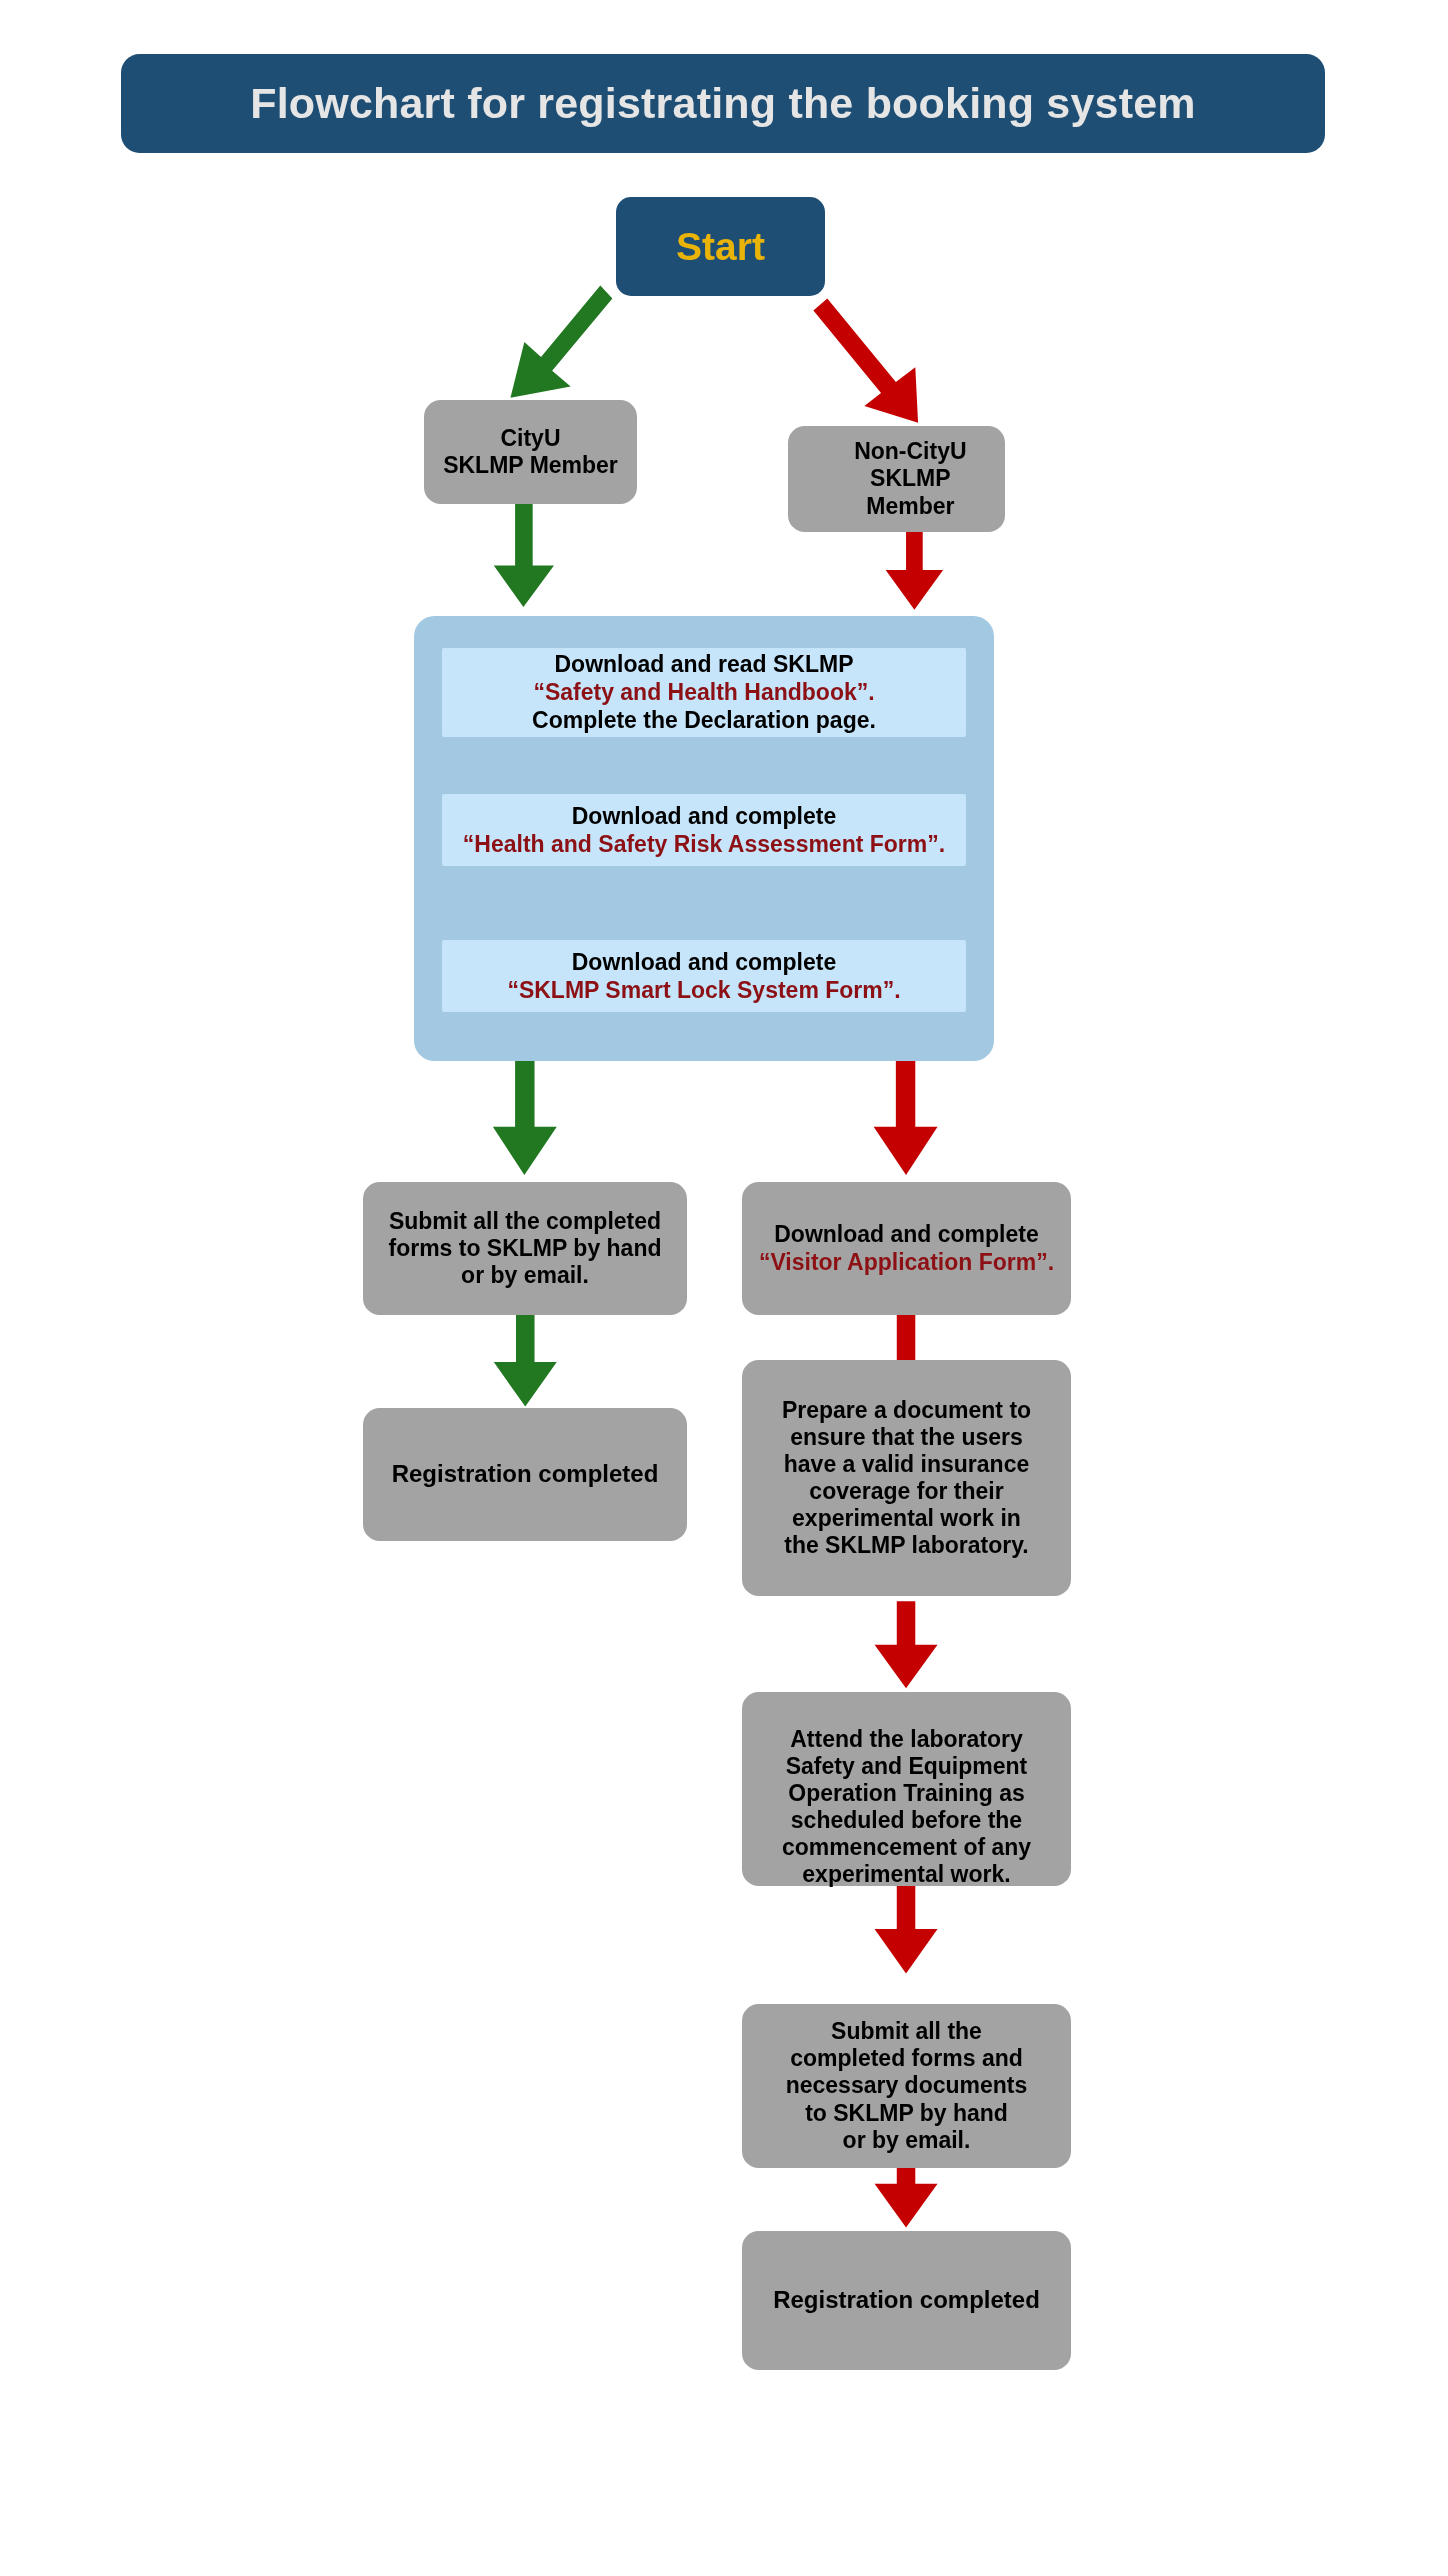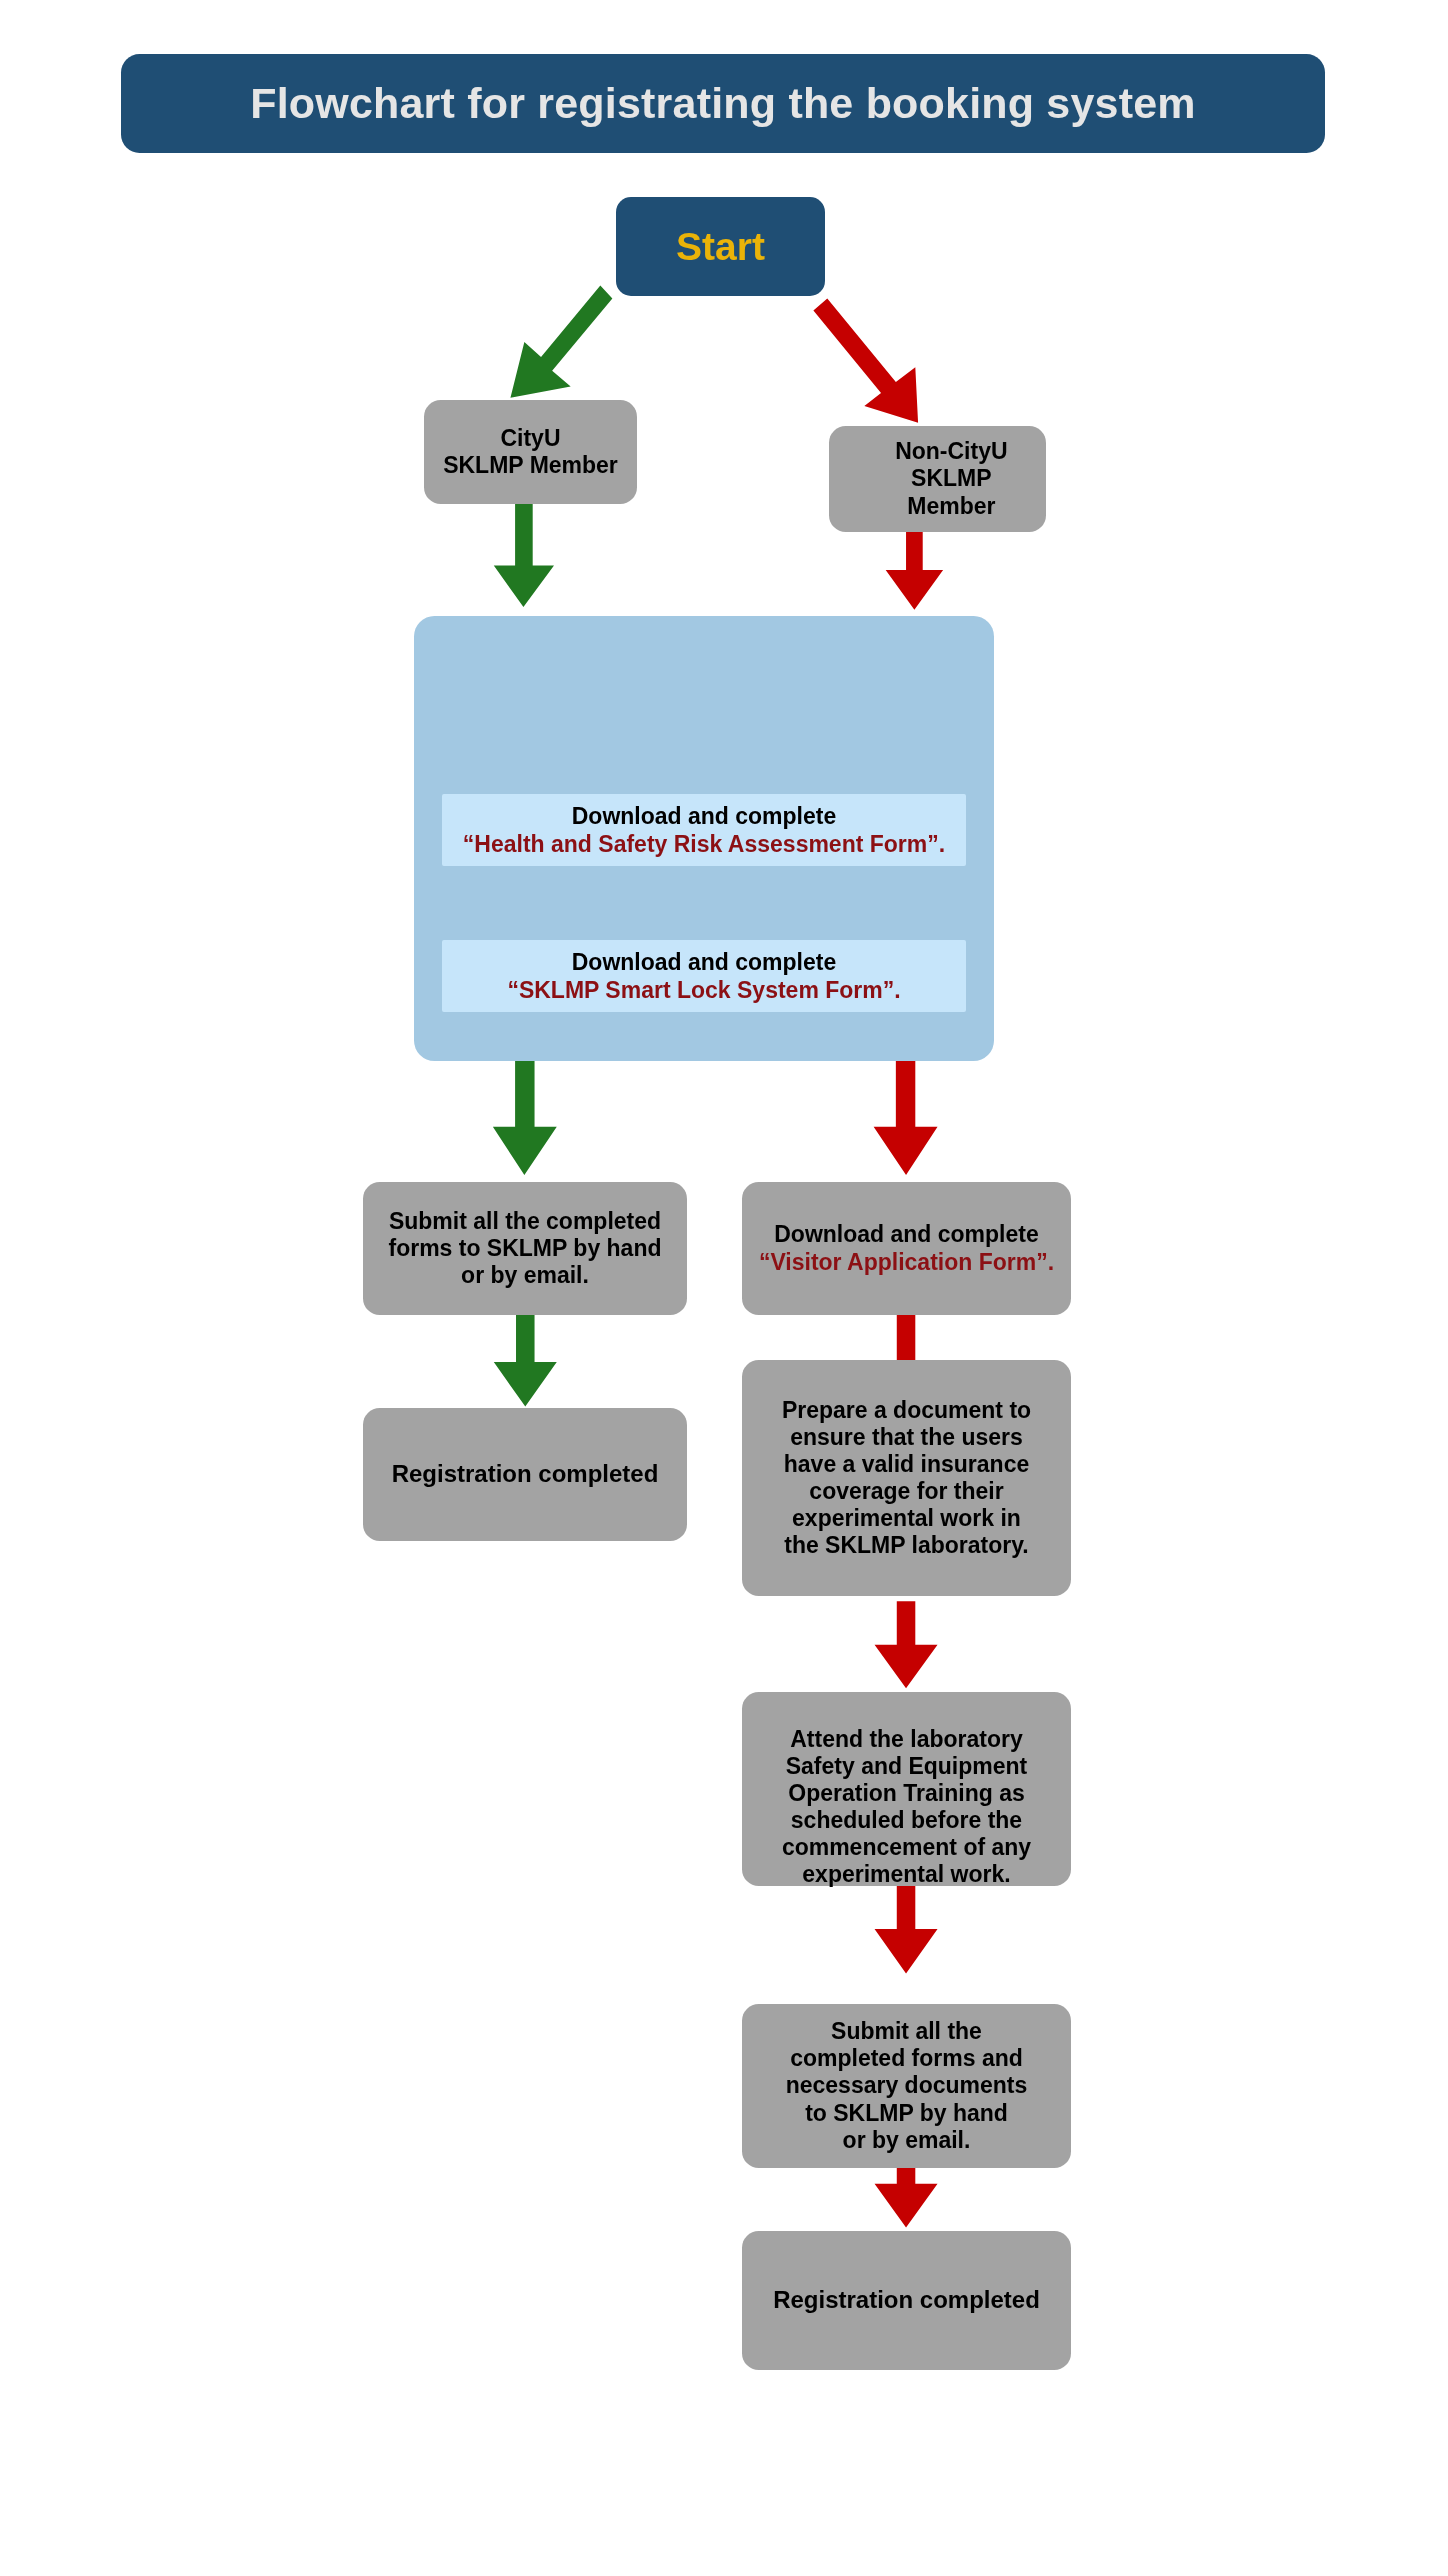--- a/index.html
+++ b/index.html
@@ -188,27 +188,30 @@
 
   <div class="start-node">
     <span class="start-text">Start</span>
   </div>
 
   <div class="node" style="left:424px; top:400px; width:213px; height:104px;">
     <span class="node-text" style="font-size:23px;">CityU
 SKLMP Member</span>
   </div>
 
-  <div class="node" style="left:829px; top:426px; width:217px; height:106px;padding-left:37px;">
+  <div class="node" style="left:788px; top:426px; width:217px; height:106px;padding-left:37px;">
     <span class="node-text" style="font-size:23px;">Non-CityU
 SKLMP Member</span>
   </div>
 
   <div class="group-box">
 
+    <div class="sub-node" style="left:28px; top:31.5px; width:524px; height:89px;">
+      <span class="sub-text"><span>Download and read SKLMP</span><br><span class="accent">“Safety and Health Handbook”.</span><br><span>Complete the Declaration page.</span></span>
+    </div>
 
     <div class="sub-node" style="left:28px; top:178px; width:524px; height:72px;">
       <span class="sub-text"><span>Download and complete</span><br><span class="accent">“Health and Safety Risk Assessment Form”.</span></span>
     </div>
 
     <div class="sub-node" style="left:28px; top:324px; width:524px; height:72px;">
       <span class="sub-text"><span>Download and complete</span><br><span class="accent">“SKLMP Smart Lock System Form”.</span></span>
     </div>
   </div>
 

